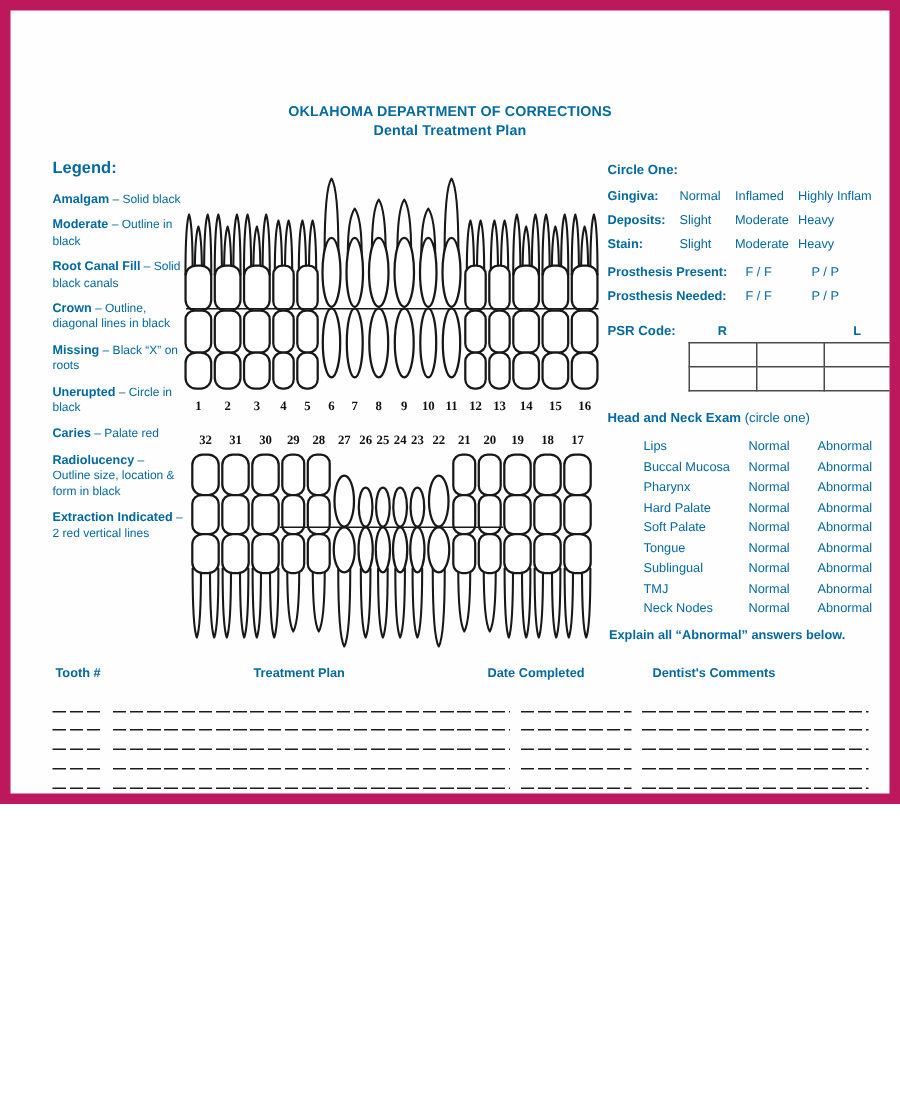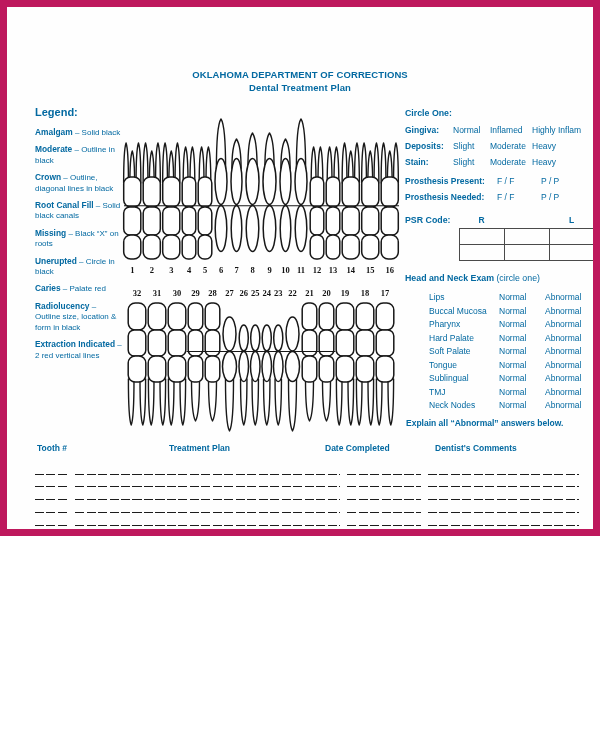--- a/index.html
+++ b/index.html
@@ -63,22 +63,22 @@
   <div class="titles">
     <div class="title-line">OKLAHOMA DEPARTMENT OF CORRECTIONS</div>
     <div class="title-line">Dental Treatment Plan</div>
   </div>
 
   <div class="legend">
     <div class="legend-heading">Legend:</div>
     <div id="legend-items">
         <div class="legend-item"><b>Amalgam</b><span> – Solid black</span></div>
         <div class="legend-item"><b>Moderate</b><span> – Outline in black</span></div>
+        <div class="legend-item"><b>Root Canal Fill</b><span> – Solid black canals</span></div>
         <div class="legend-item"><b>Crown</b><span> – Outline, diagonal lines in black</span></div>
-        <div class="legend-item"><b>Root Canal Fill</b><span> – Solid black canals</span></div>
         <div class="legend-item"><b>Missing</b><span> – Black “X” on roots</span></div>
         <div class="legend-item"><b>Unerupted</b><span> – Circle in black</span></div>
         <div class="legend-item"><b>Caries</b><span> – Palate red</span></div>
         <div class="legend-item"><b>Radiolucency</b><span> – Outline size, location &amp; form in black</span></div>
         <div class="legend-item"><b>Extraction Indicated</b><span> – 2 red vertical lines</span></div>
       </div>
   </div>
 
   <div class="teeth">
     <svg id="teeth-svg" width="292" height="330" viewBox="0 0 292 330">

